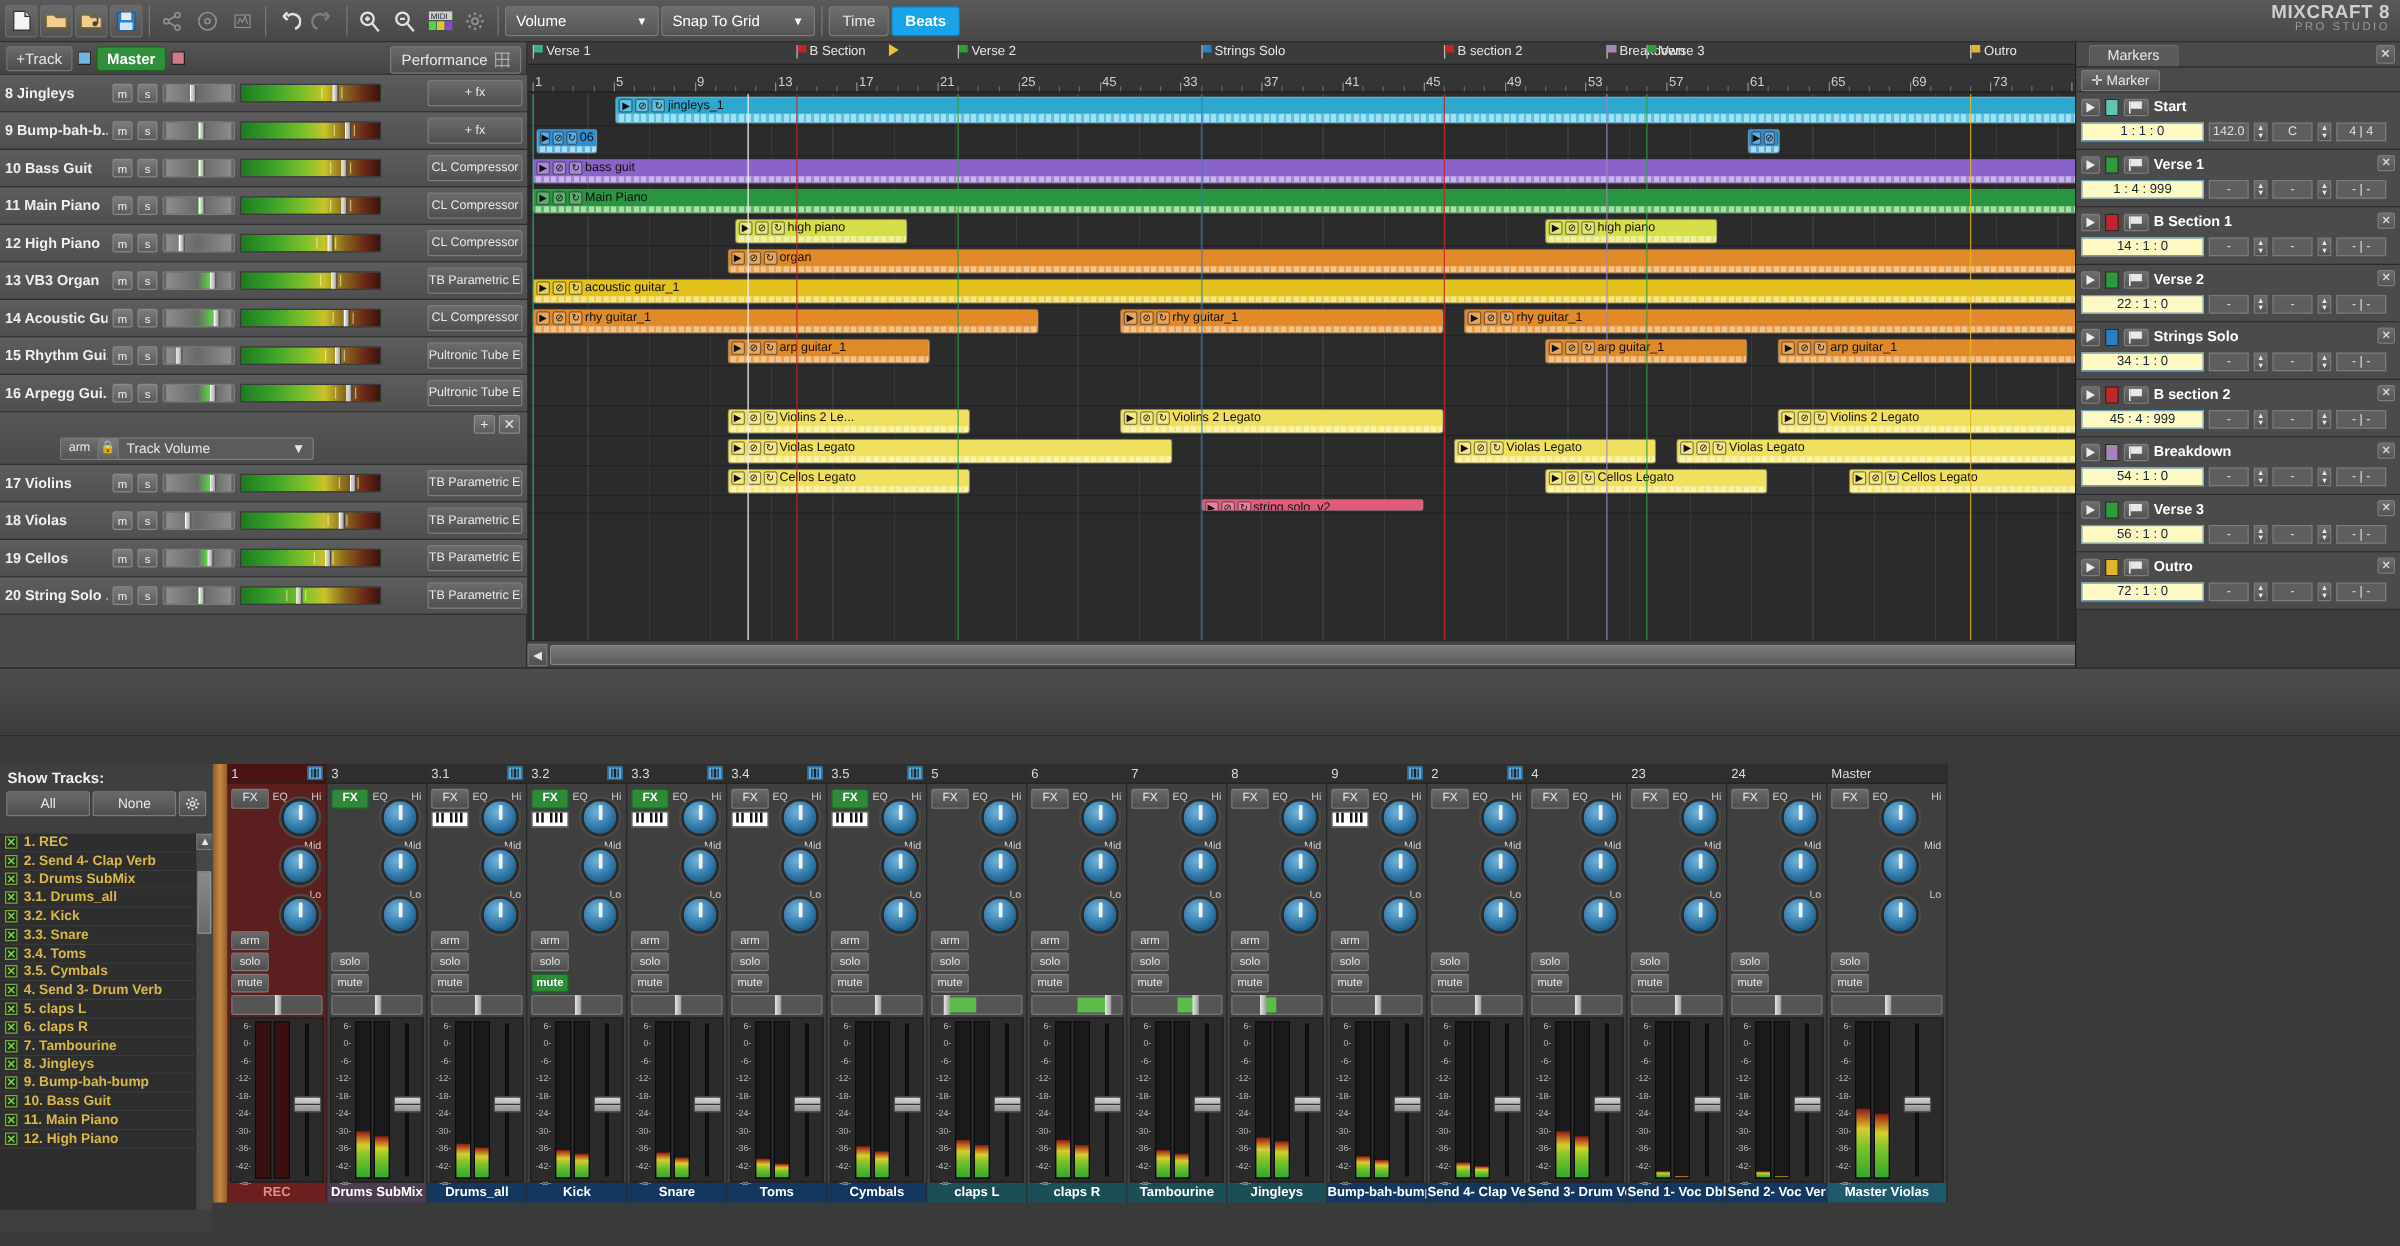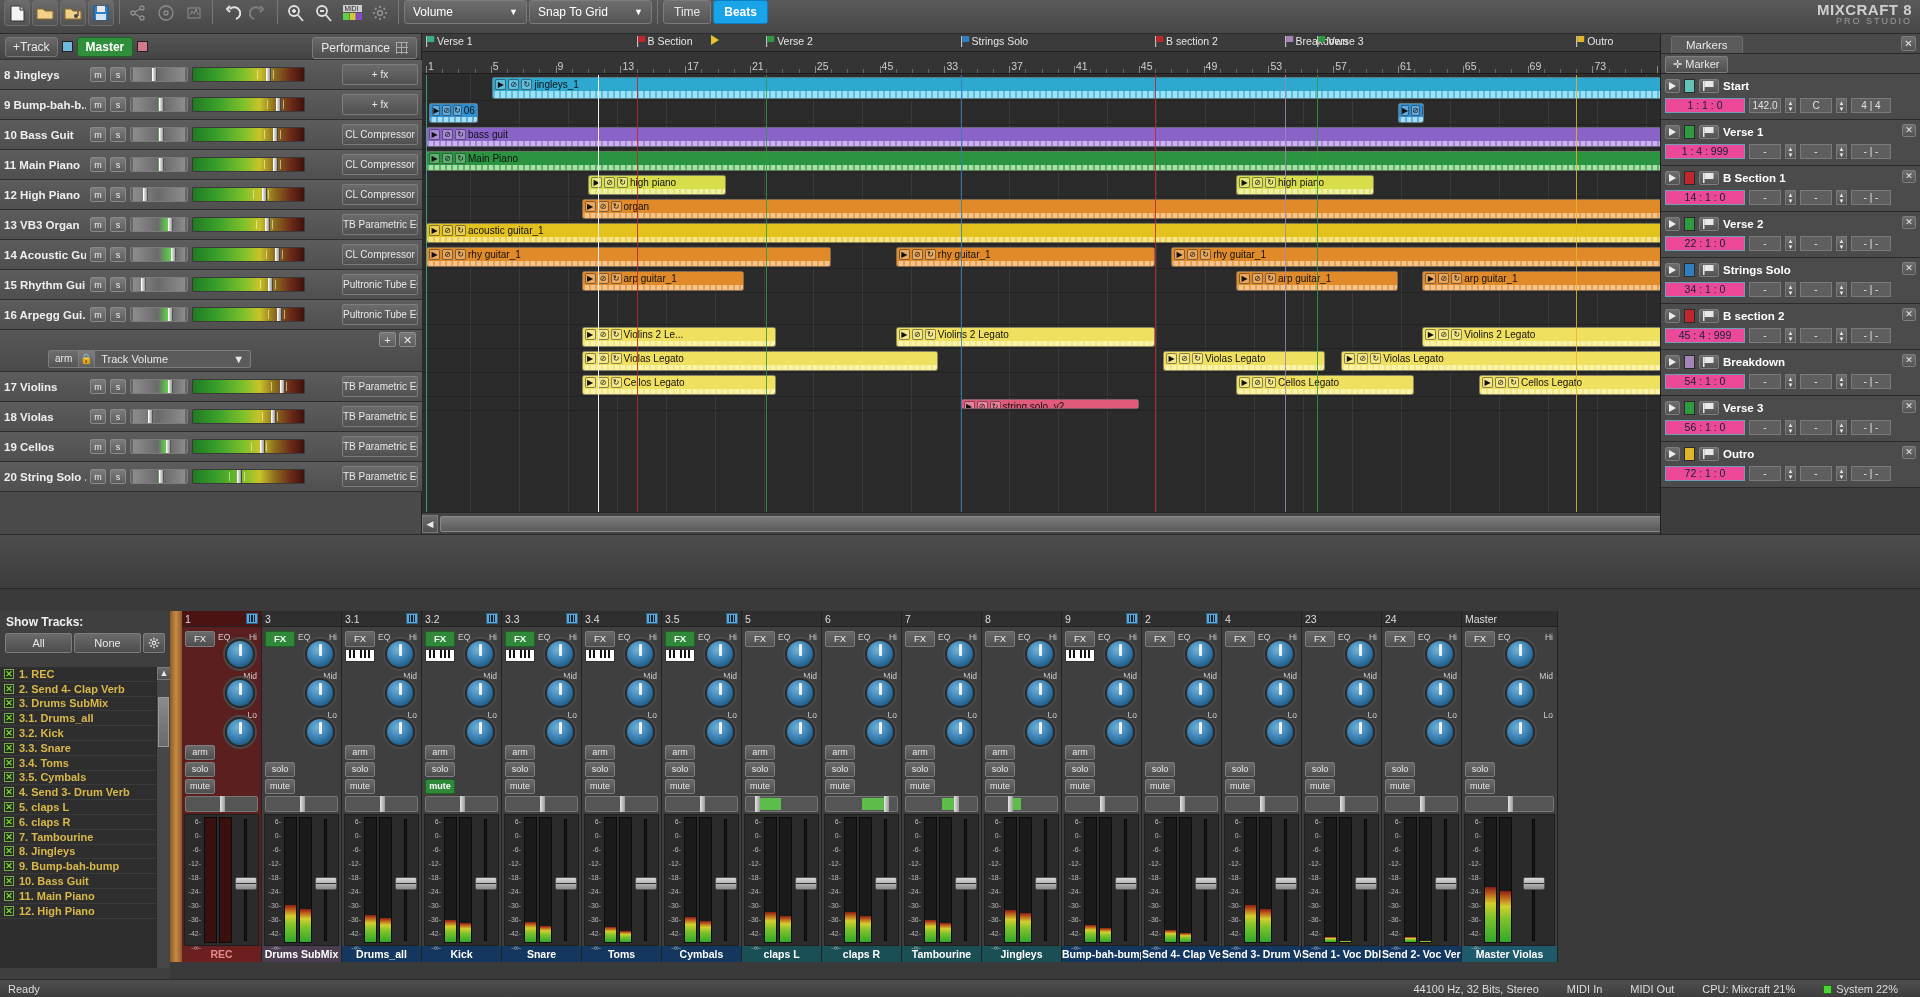--- a/index.html
+++ b/index.html
@@ -3,21 +3,21 @@
 <meta charset="utf-8">
 <style>
   * { box-sizing: border-box; margin:0; padding:0; }
   html,body{ width:1920px; height:997px; overflow:hidden; background:#3a3a3a;
     font-family:"Liberation Sans", sans-serif; color:#e8e8e8; font-size:12px; }
   #app{ position:relative; width:1920px; height:997px; }
 
   
   .toolbar{ position:absolute; left:0; top:0; width:1920px; height:34px;
     background:linear-gradient(#5a5a5a,#474747); border-bottom:1px solid #2b2b2b;
-    display:flex; align-items:flex-start; padding:0 4px; gap:2px; }
+    display:flex; align-items:center; padding:0 4px; gap:2px; }
   .tbtn{ width:26px; height:26px; border:1px solid #6d6d6d; border-radius:3px;
     background:linear-gradient(#6b6b6b,#535353); display:flex; align-items:center;
     justify-content:center; cursor:pointer; }
   .tbtn.flat{ border-color:transparent; background:transparent; }
   .tsep{ width:1px; height:24px; background:#777; margin:0 3px; }
   .tsel{ height:24px; background:linear-gradient(#6e6e6e,#555); border:1px solid #7b7b7b;
     border-radius:3px; display:flex; align-items:center; padding:0 8px;
     justify-content:space-between; font-size:12px; color:#fff; cursor:pointer; }
   .chev{ font-size:9px; margin-left:10px; }
   .tmode{ height:24px; min-width:46px; border:1px solid #7b7b7b; border-radius:3px;
@@ -140,21 +140,21 @@
     justify-content:center; cursor:pointer; }
   .ccolor{ width:11px; height:14px; border:1px solid #2a2a2a; }
   .flagb{ width:20px; height:14px; background:linear-gradient(#6e6e6e,#535353);
     border:1px solid #7d7d7d; border-radius:2px; display:flex; align-items:center;
     justify-content:center; cursor:pointer; }
   .mklab{ font-size:11.5px; font-weight:bold; color:#fff; }
   .mkdel{ position:absolute; right:4px; top:4px; width:14px; height:13px;
     background:linear-gradient(#6e6e6e,#535353); border:1px solid #7d7d7d; border-radius:2px;
     text-align:center; line-height:11px; font-size:9px; cursor:pointer; }
   .mkr2{ display:flex; align-items:center; gap:4px; height:17px; margin-top:3px; }
-  .mkpos{ width:80px; height:15px; background:#ec4899; border:1px solid #6f9fb5;
+  .mkpos{ width:98px; height:15px; background:#fef9c3; border:1px solid #6f9fb5;
     color:#123; font-size:10.5px; text-align:center; line-height:13px; cursor:text; }
   .mkfield{ width:32px; height:15px; background:#5e5e5e; border:1px solid #7a7a7a;
     font-size:10px; text-align:center; line-height:13px; color:#e2e2e2; }
   .spin{ width:11px; height:15px; background:linear-gradient(#6e6e6e,#535353);
     border:1px solid #7a7a7a; display:flex; flex-direction:column;
     align-items:center; justify-content:center; font-size:6px; line-height:6px; cursor:pointer; }
   .mkts{ width:40px; height:15px; background:#5e5e5e; border:1px solid #7a7a7a;
     font-size:10px; text-align:center; line-height:13px; color:#e2e2e2; }
 
   
@@ -2434,25 +2434,14 @@
         <div class="faderslot">
           <div class="track"></div>
           <div class="cap" style="top:48%"></div>
         </div>
       </div>
       <div class="striplab" style="background:#1e5a6b;color:#ffffff">Master Violas</div>
     </div>
       </div>
   </div>
 
-  <div class="status">
-    <span class="stcell" style="padding-left:0">Ready</span>
-    <span class="stsep"></span>
-    <span class="stcell">44100 Hz, 32 Bits, Stereo</span>
-    <span class="stcell">MIDI In</span>
-    <span class="stcell">MIDI Out</span>
-    <span class="stcell">CPU: Mixcraft 21%</span>
-    <span class="stcell">
-      <span class="greendot"></span><span>System 22%</span>
-    </span>
-  </div>
 
 </div>
 
 </body></html>

